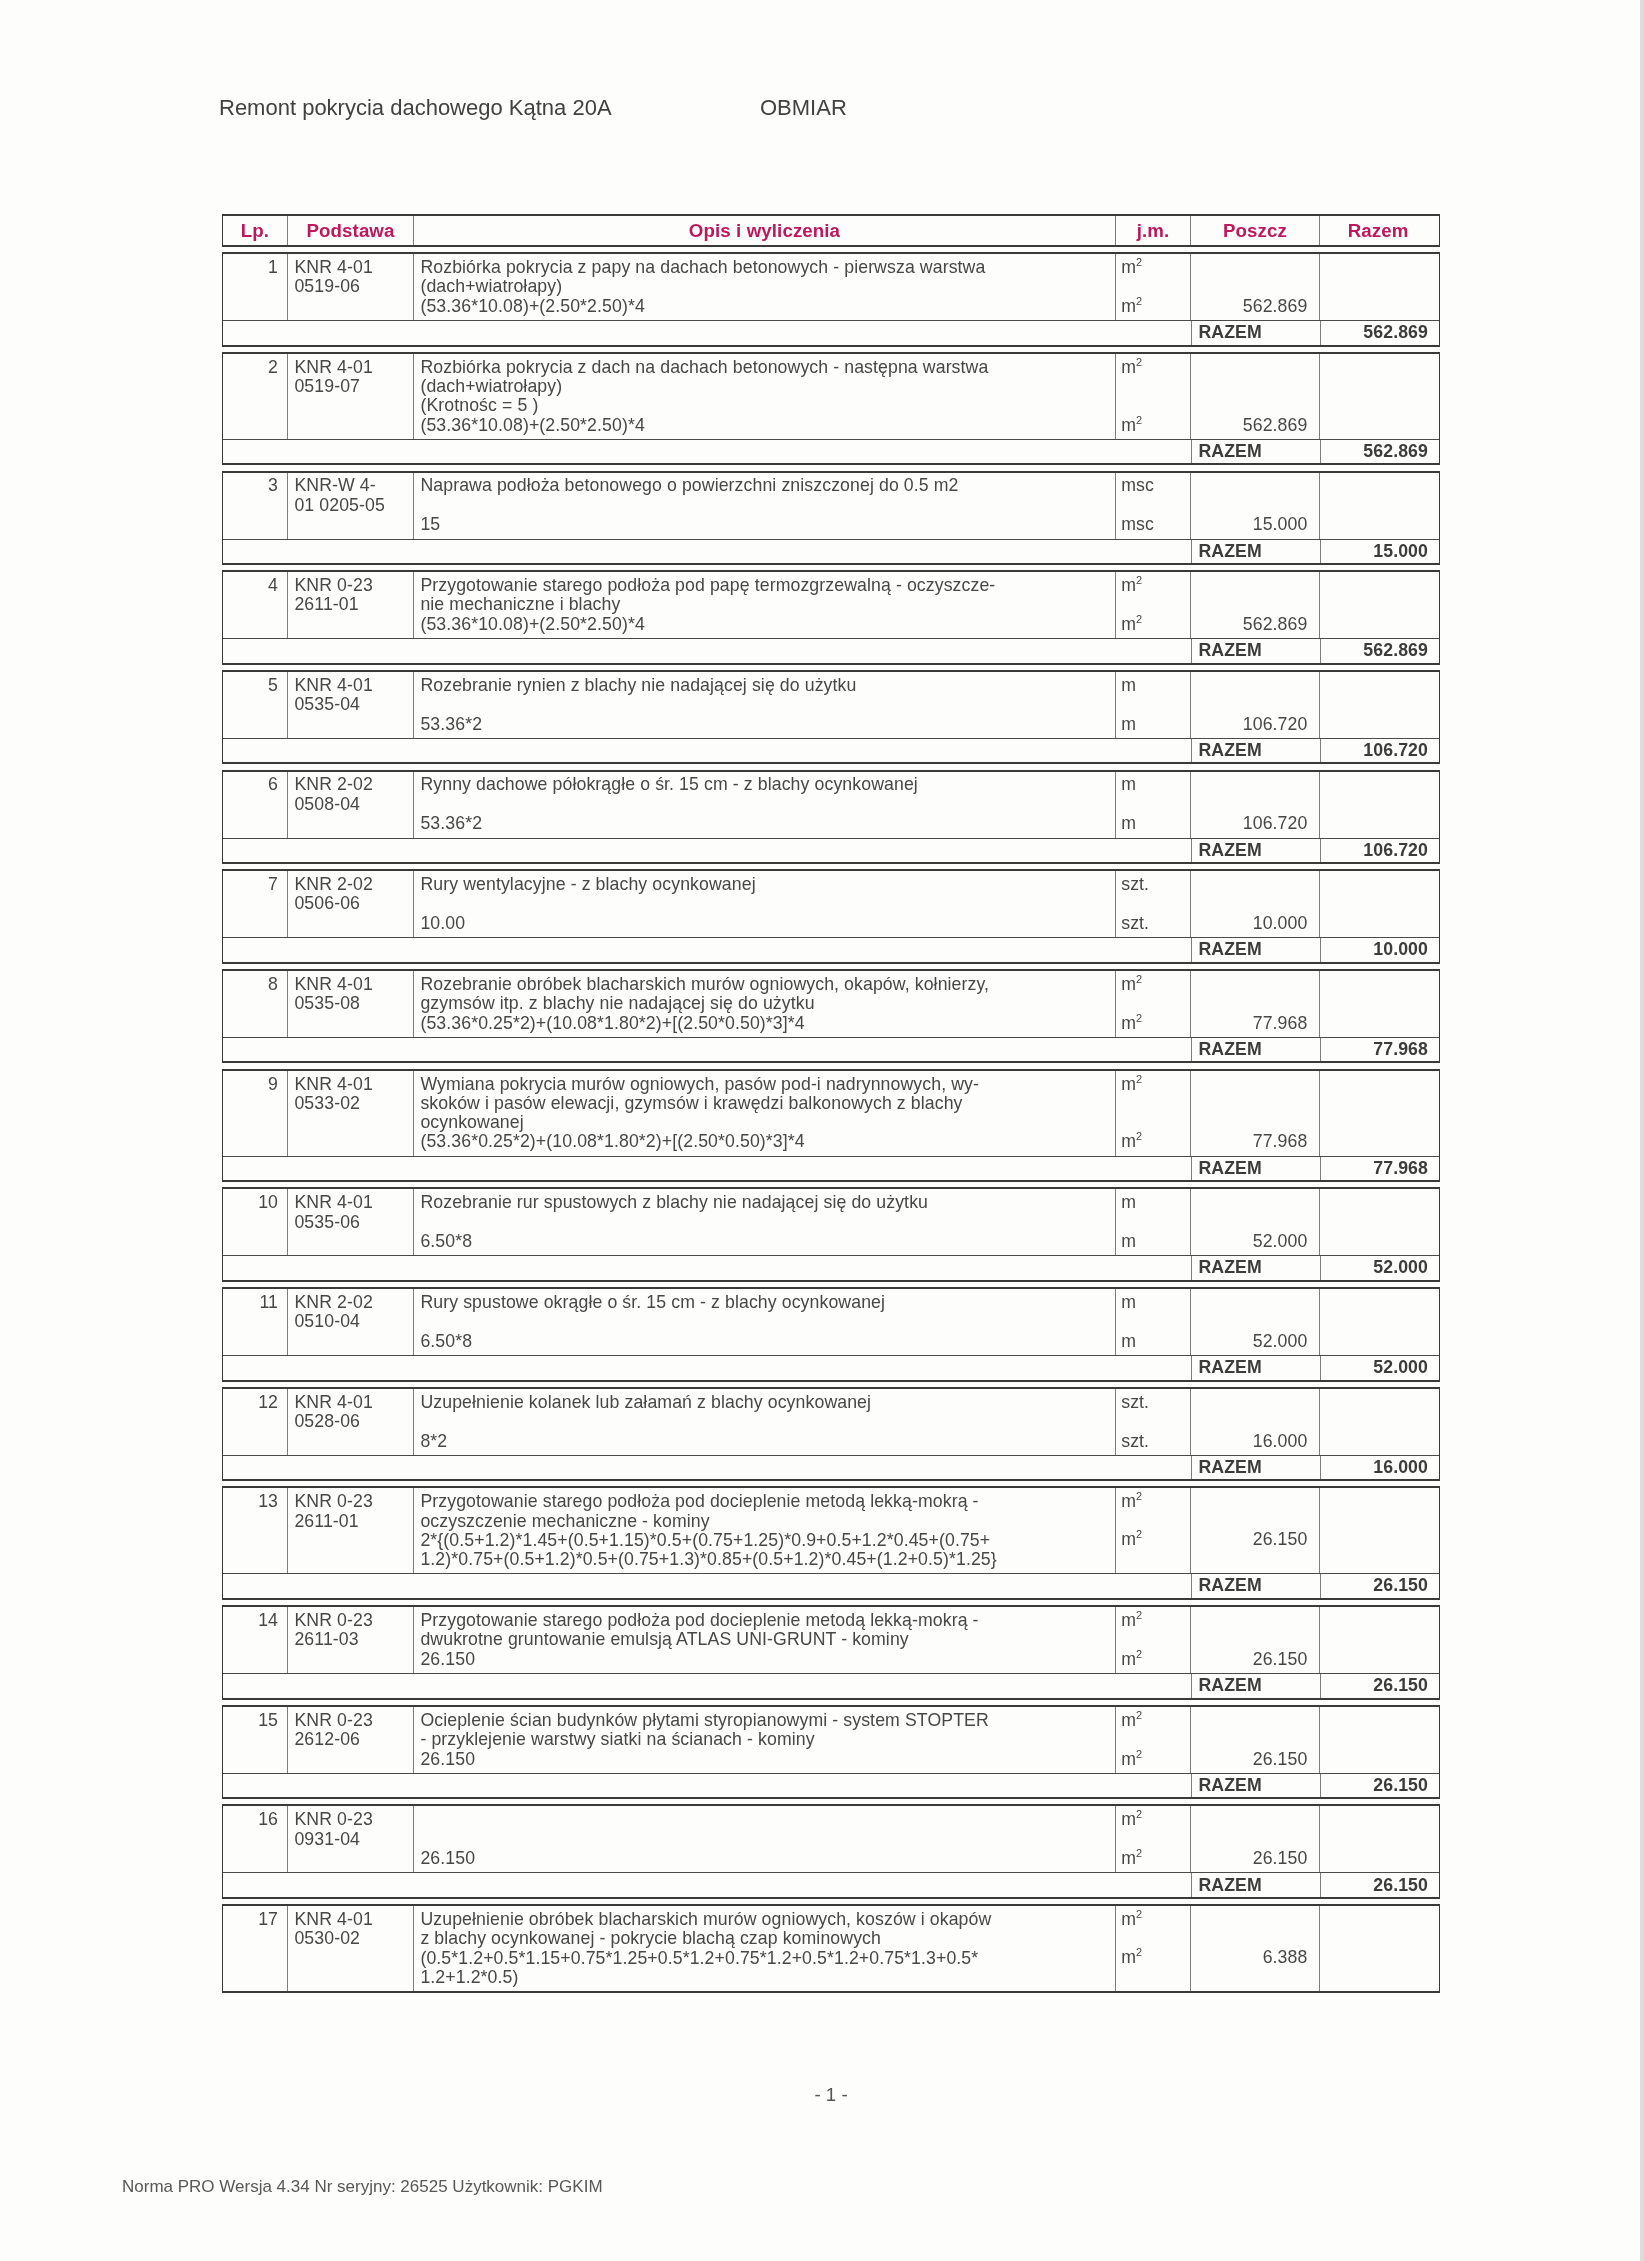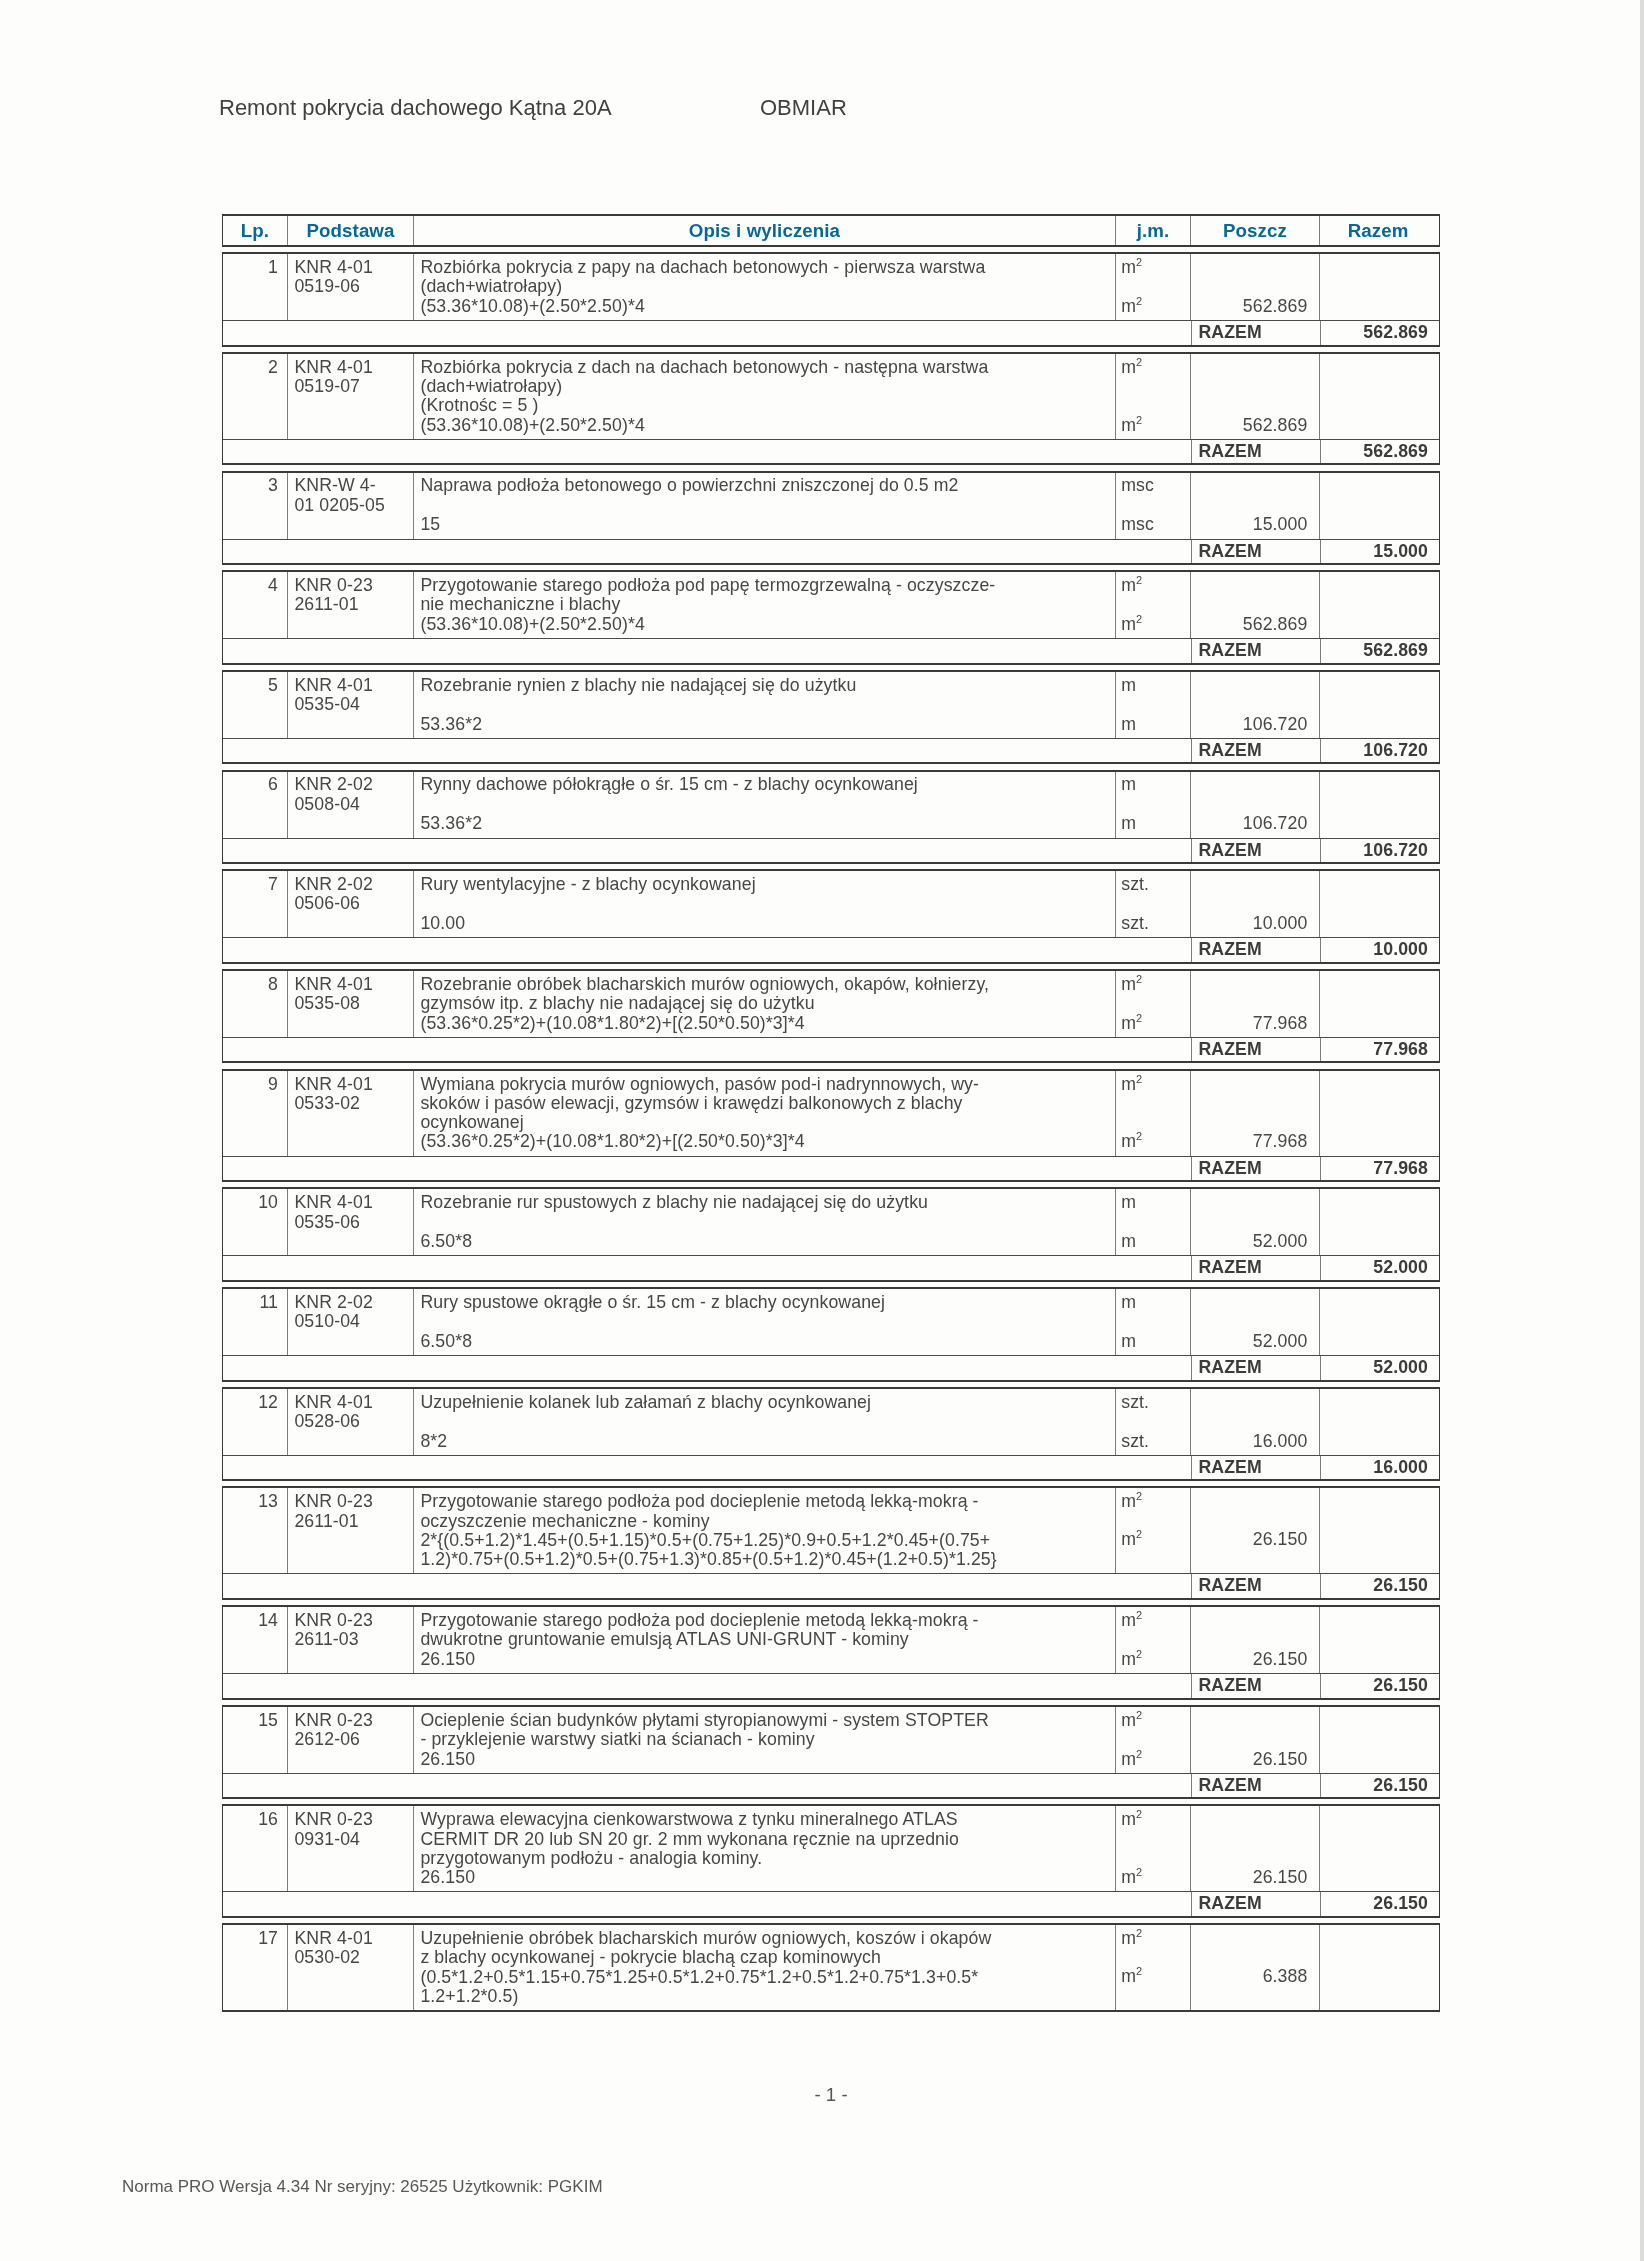--- a/index.html
+++ b/index.html
@@ -11,21 +11,21 @@
   .page{position:relative;width:1644px;height:2261px;background:#fdfdfc;overflow:hidden;}
   .edge-right{position:absolute;right:0;top:0;width:4.5px;height:100%;background:#dcdcda;}
 
   .doc-header{position:absolute;top:95px;left:0;width:1644px;font-size:22px;color:#414141;}
   .doc-title{position:absolute;left:219px;top:0;white-space:nowrap;}
   .doc-type{position:absolute;left:760px;top:0;white-space:nowrap;}
 
   .obmiar-table{position:absolute;left:222px;top:214px;width:1218px;font-size:17.7px;line-height:19.3px;letter-spacing:0.1px;}
 
   .block{border:2.6px solid #3a3a3a;border-left-width:1.9px;border-right-width:1.9px;background:#fdfdfc;}
-  .head-block{display:flex;height:33px;align-items:center;font-weight:700;font-size:18.7px;color:#0369a1;}
+  .head-block{display:flex;height:33px;align-items:center;font-weight:700;font-size:18.7px;color:#be185d;}
   .head-cell{text-align:center;height:100%;display:flex;align-items:center;justify-content:center;}
 
   .c-lp{width:64px;}
   .c-pod{width:126px;}
   .c-opis{width:702px;}
   .c-jm{width:75px;}
   .c-posz{width:129px;}
   .c-raz{width:117px;}
   .div-l{border-left:1.3px solid #7d7d7d;}
 
@@ -578,25 +578,20 @@
     </div>
   </div>
         <div class="block item-block">
     <div class="item-main">
       <div class="cell c-lp">16</div>
       <div class="cell c-pod div-l">
               <div class="pod-line">KNR 0-23</div>
               <div class="pod-line">0931-04</div>
             </div>
       <div class="cell c-opis div-l">
-        <div class="opis-desc">
-                <div class="opis-line">Wyprawa elewacyjna cienkowarstwowa z tynku mineralnego ATLAS</div>
-                <div class="opis-line">CERMIT DR 20 lub SN 20 gr. 2 mm wykonana ręcznie na uprzednio</div>
-                <div class="opis-line">przygotowanym podłożu - analogia kominy.</div>
-              </div>
         <div class="vspacer"></div>
         <div class="opis-formula">
                 <div class="formula-line">26.150</div>
               </div>
       </div>
       <div class="cell c-jm div-l">
         <div class="unit-top">m<sup>2</sup></div>
         <div class="vspacer"></div>
         <div class="unit-bottom" style="height: 19.3px;">m<sup>2</sup></div>
       </div>

